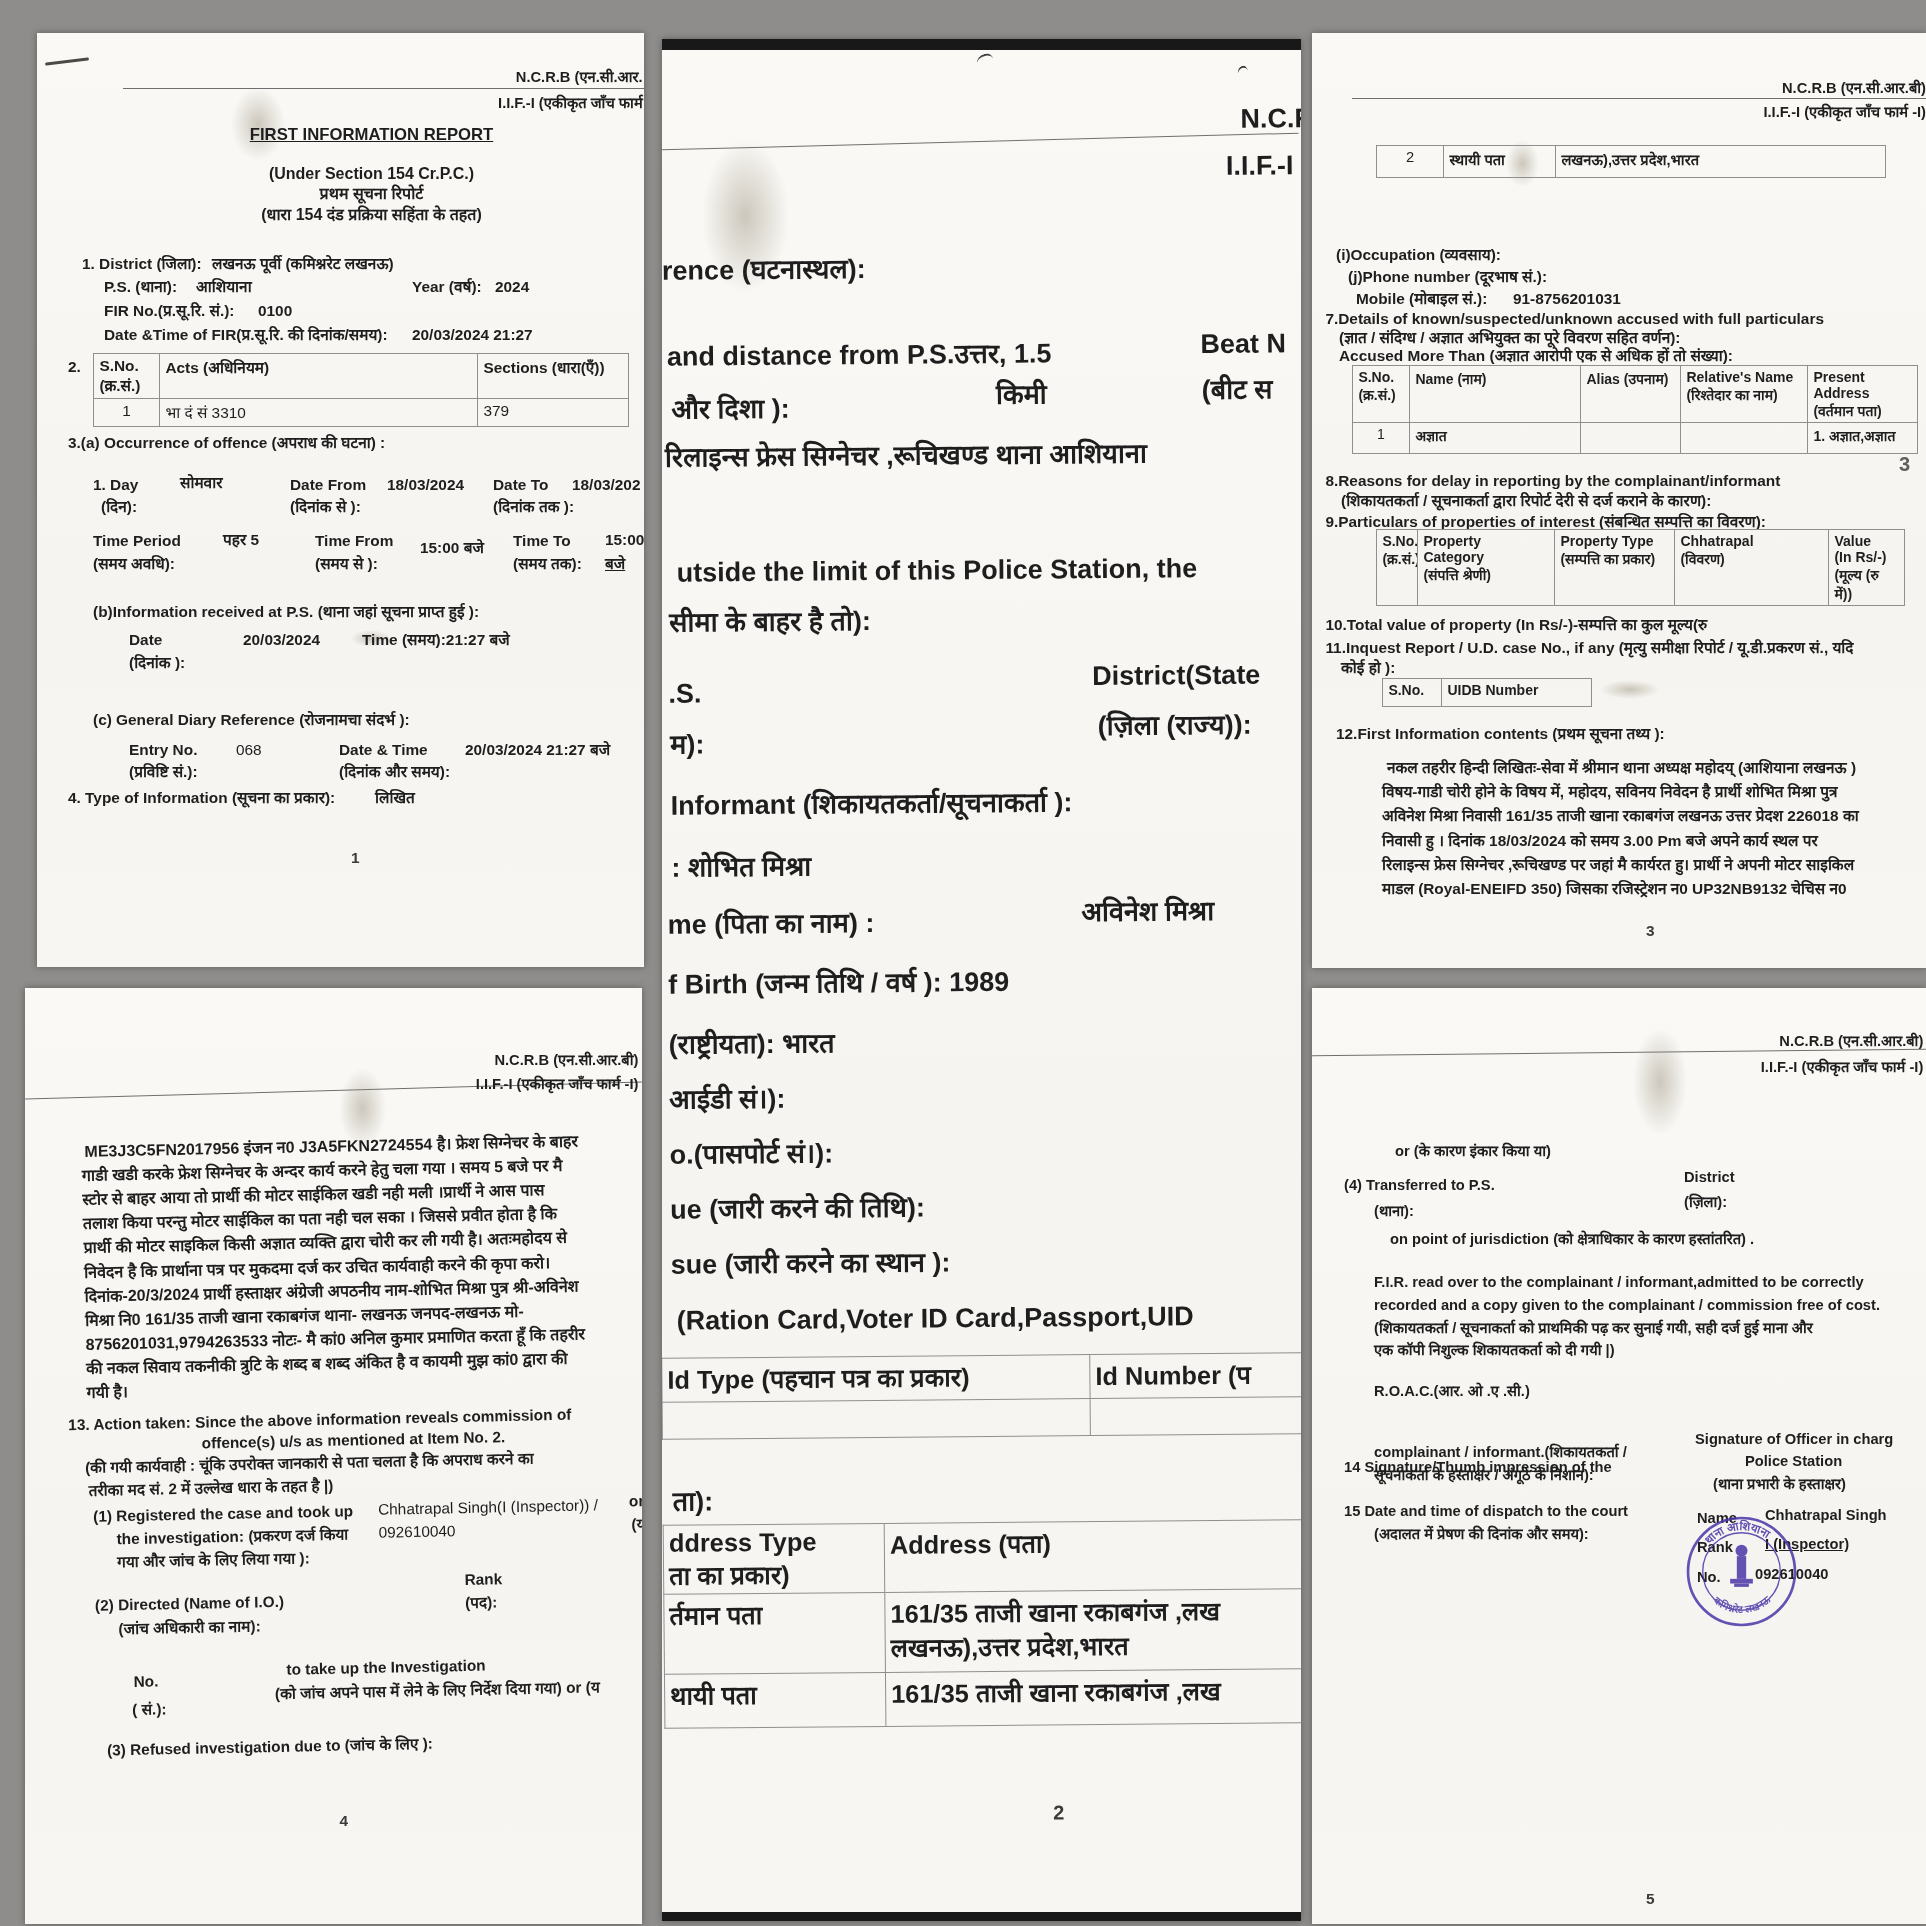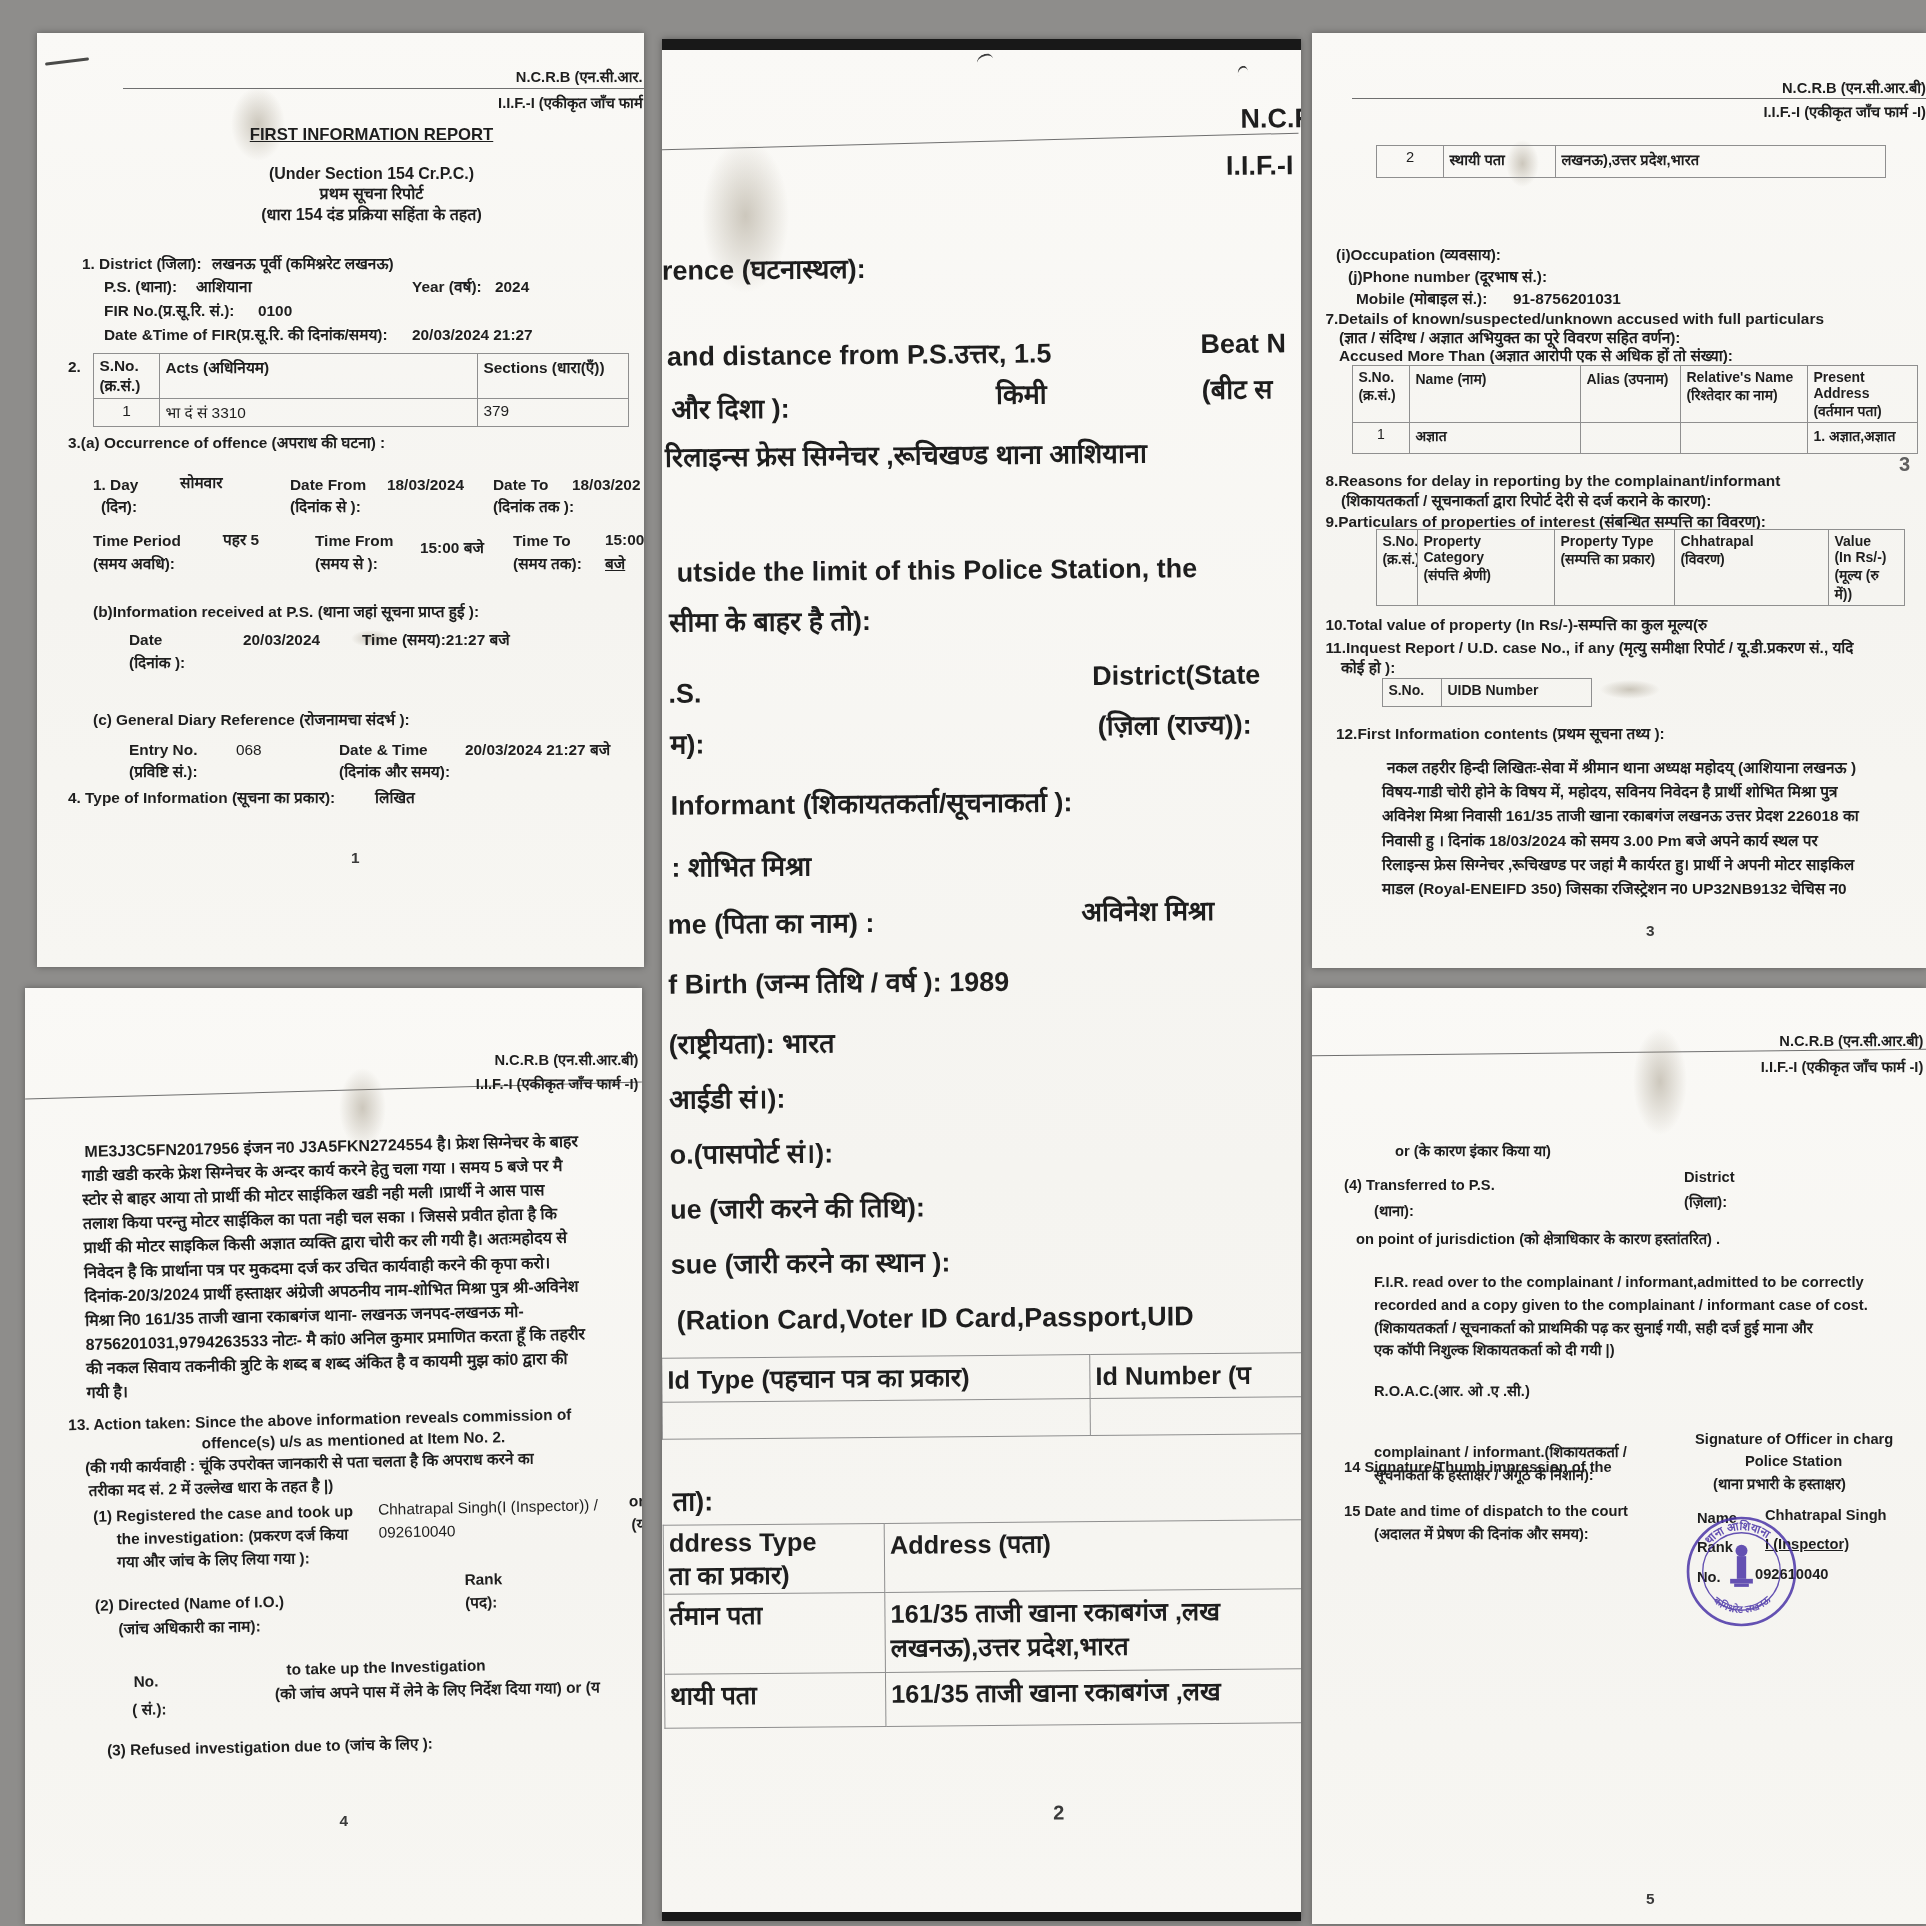--- a/index.html
+++ b/index.html
@@ -375,25 +375,25 @@
   <div class="l s22" style="right:2.7px;top:45px;">N.C.R.B (एन.सी.आर.बी)</div>
   <div class="hline" style="left:0;right:0;top:64px;transform:rotate(-0.6deg);"></div>
   <div class="l s22" style="right:2.7px;top:71px;">I.I.F.-I (एकीकृत जाँच फार्म -I)</div>
   <div class="stain" style="left:321px;top:40px;width:54px;height:107px;"></div>
 
   <div class="l s22" style="left:83px;top:155px;">or (के कारण इंकार किया या)</div>
   <div class="l s22" style="left:32px;top:189px;">(4) Transferred to P.S.</div>
   <div class="l s22" style="left:372px;top:181px;">District</div>
   <div class="l s22" style="left:62px;top:215px;">(थाना):</div>
   <div class="l s22" style="left:372px;top:206px;">(ज़िला):</div>
-  <div class="l s22" style="left:44px;top:243px;">on point of jurisdiction (को क्षेत्राधिकार के कारण हस्तांतरित) .</div>
+  <div class="l s22" style="left:78px;top:243px;">on point of jurisdiction (को क्षेत्राधिकार के कारण हस्तांतरित) .</div>
 
   <div>
     <div class="l s22" style="left:62px;top:286px;">F.I.R. read over to the complainant / informant,admitted to be correctly</div>
-    <div class="l s22" style="left:62px;top:309px;">recorded and a copy given to the complainant / informant case of cost.</div>
+    <div class="l s22" style="left:62px;top:309px;">recorded and a copy given to the complainant / commission free of cost.</div>
     <div class="l s22" style="left:62px;top:332px;">(शिकायतकर्ता / सूचनाकर्ता को प्राथमिकी पढ़ कर सुनाई गयी, सही दर्ज हुई माना और</div>
     <div class="l s22" style="left:62px;top:354px;">एक कॉपी निशुल्क शिकायतकर्ता को दी गयी |)</div>
   </div>
 
   <div class="l s22" style="left:62px;top:395px;">R.O.A.C.(आर. ओ .ए .सी.)</div>
 
   <div>
     <div class="l s22" style="left:32px;top:440px;margin-top:31px;">14 Signature/Thumb impression of the</div>
     <div class="l s22" style="left:62px;top:456px;">complainant / informant.(शिकायतकर्ता /</div>
     <div class="l s22" style="left:62px;top:479px;">सूचनाकर्ता के हस्ताक्षर / अंगूठे के निशान):</div>

